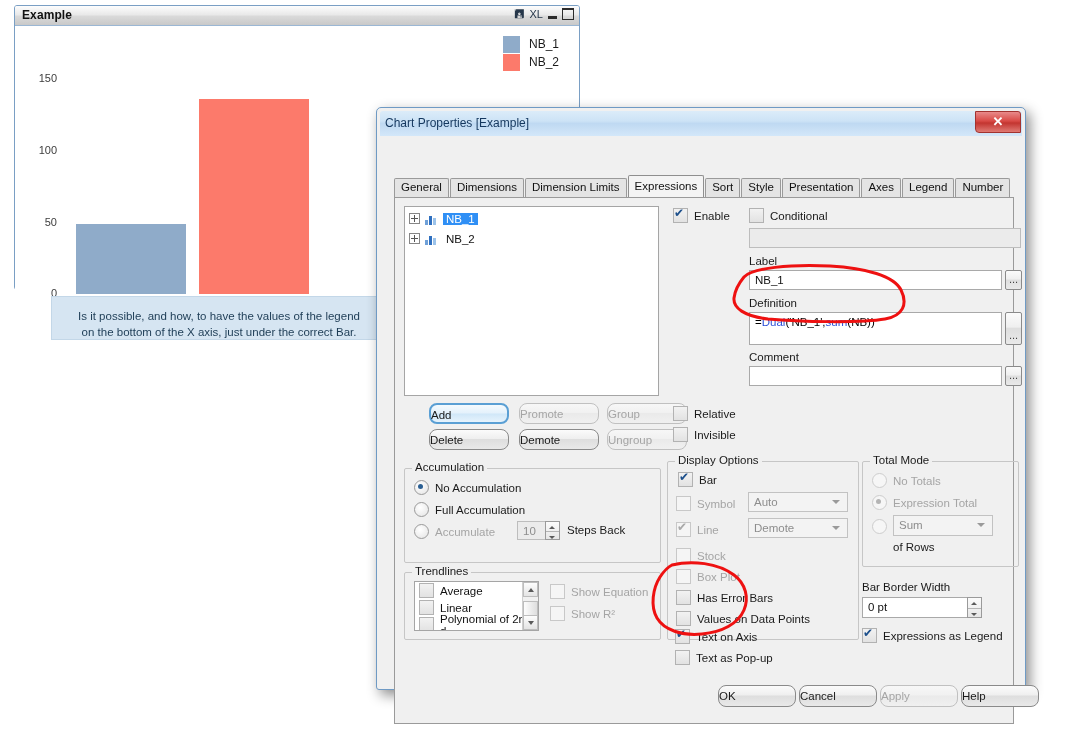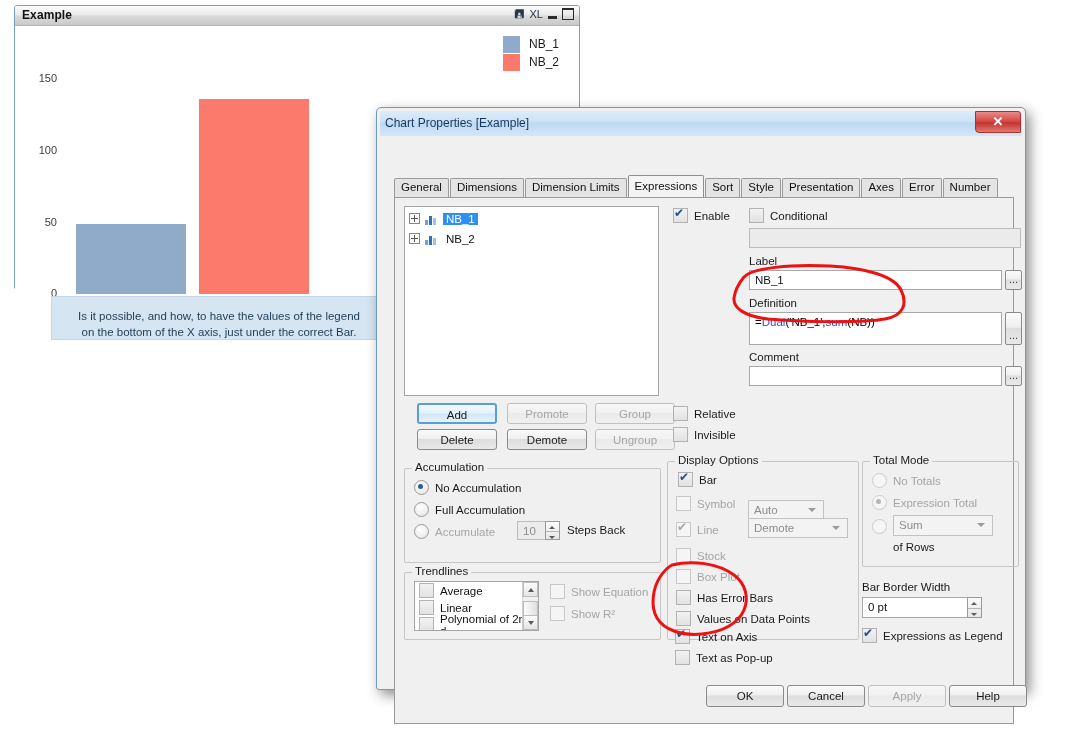--- a/index.html
+++ b/index.html
@@ -131,25 +131,26 @@
     position: relative; margin-right: 5px; cursor: pointer; flex: 0 0 auto;
   }
   .expander:before { content:""; position:absolute; left:1px; top:4px; width:7px; height:1px; background:#555; }
   .expander:after  { content:""; position:absolute; left:4px; top:1px; width:1px; height:7px; background:#555; }
   .chart-glyph { width: 14px; height: 12px; margin-right: 4px; flex: 0 0 auto; }
   .tree-label { padding: 0 3px; color:#111; }
   .tree-label.selected { background: #2f8ff5; color: #fff; }
 
   
   .btn {
-    position: absolute; height: 21px; line-height: 20px; text-align: center;
+    position: absolute; height: 21px; line-height: 20px; 
     font-size: 11.5px; color: #1a1a1a;
     background: linear-gradient(to bottom,#fbfbfb 0%,#efefef 45%,#dedede 50%,#e9e9e9 100%);
-    border: 1px solid #8a8a8a; border-radius: 3px; cursor: pointer;
+    border: 1px solid #8a8a8a; border-radius: 8px; cursor: pointer;
     box-sizing: border-box;
+    margin-left: 12px;
   }
   .btn.primary { border: 2px solid #5a9fd4; background: linear-gradient(to bottom,#f4fafe 0%,#e4f1fb 48%,#d0e7f8 52%,#e6f3fc 100%); }
   .btn.disabled { color: #a5a5a5; border-color: #c0c0c0;
     background: linear-gradient(to bottom,#f7f7f7 0%,#f1f1f1 45%,#eaeaea 50%,#f0f0f0 100%); cursor: default; }
 
   
   .groupbox { position: absolute; border: 1px solid #c6c6c6; border-radius: 2px; }
   .groupbox > .gb-title {
     position: absolute; top: -8px; left: 7px; padding: 0 3px;
     background: #f0f0f0; font-size: 11.5px; color: #1a1a1a;
@@ -280,21 +281,21 @@
 
       <div id="tabstrip">
         <div class="tab">General</div>
         <div class="tab">Dimensions</div>
         <div class="tab">Dimension Limits</div>
         <div class="tab active">Expressions</div>
         <div class="tab">Sort</div>
         <div class="tab">Style</div>
         <div class="tab">Presentation</div>
         <div class="tab">Axes</div>
-        <div class="tab">Error</div>
+        <div class="tab">Legend</div>
         <div class="tab">Number</div>
         <div class="tab">Font</div>
         <div class="tab-arrow" style="margin-left:4px;">▶</div>
         <div class="tab-arrow">◀</div>
       </div>
 
       <div id="tabpage">
 
         <div id="expr-tree">
           <div class="tree-item">
@@ -413,21 +414,21 @@
         <div class="groupbox" style="left:272px; top:263px; width:190px; height:177px;">
           <span class="gb-title">Display Options</span>
           <div class="check-row" style="left:10px; top:10px;justify-content:flex-end;">
             <span class="chk gray checked"></span>
             <span>Bar</span>
           </div>
           <div class="check-row lbl-dis" style="left:8px; top:34px;">
             <span class="chk dis"></span>
             <span>Symbol</span>
           </div>
-          <div class="combo" style="left:80px; top:30px; width:76px; height:20px;margin-top:8px;">
+          <div class="combo" style="left:80px; top:30px; width:100px; height:20px;">
             <span>Auto</span>
             <span class="arrow"></span>
           </div>
           <div class="check-row lbl-dis" style="left:8px; top:60px;">
             <span class="chk dis checked"></span>
             <span>Line</span>
           </div>
           <div class="combo" style="left:80px; top:56px; width:100px; height:20px;">
             <span>Demote</span>
             <span class="arrow"></span>

